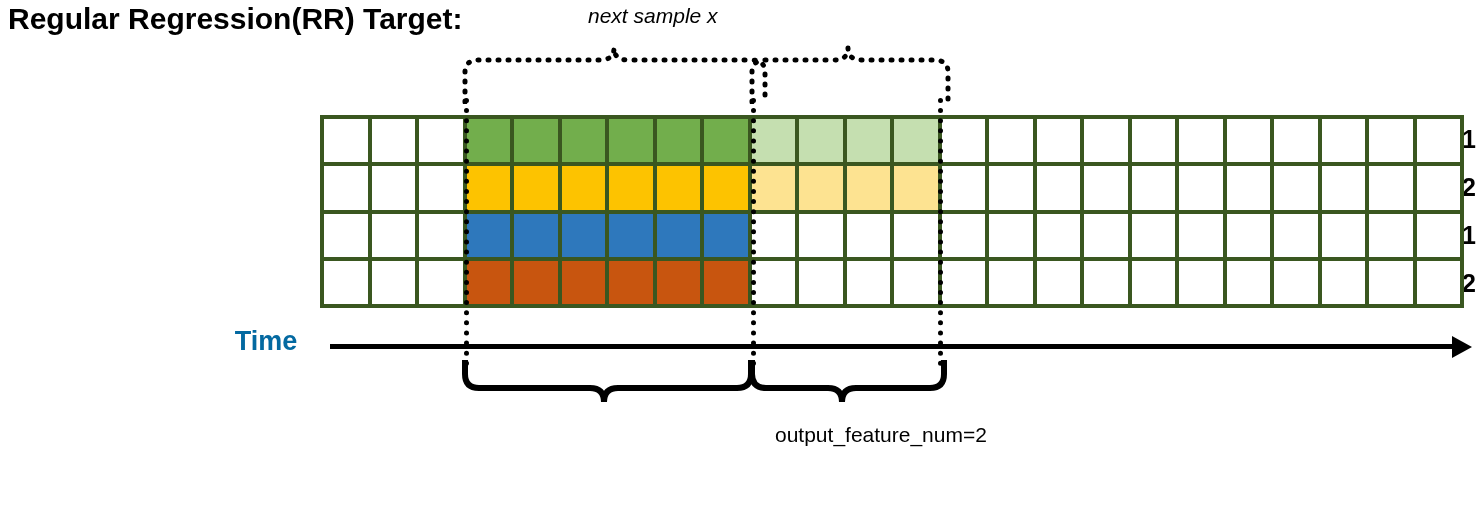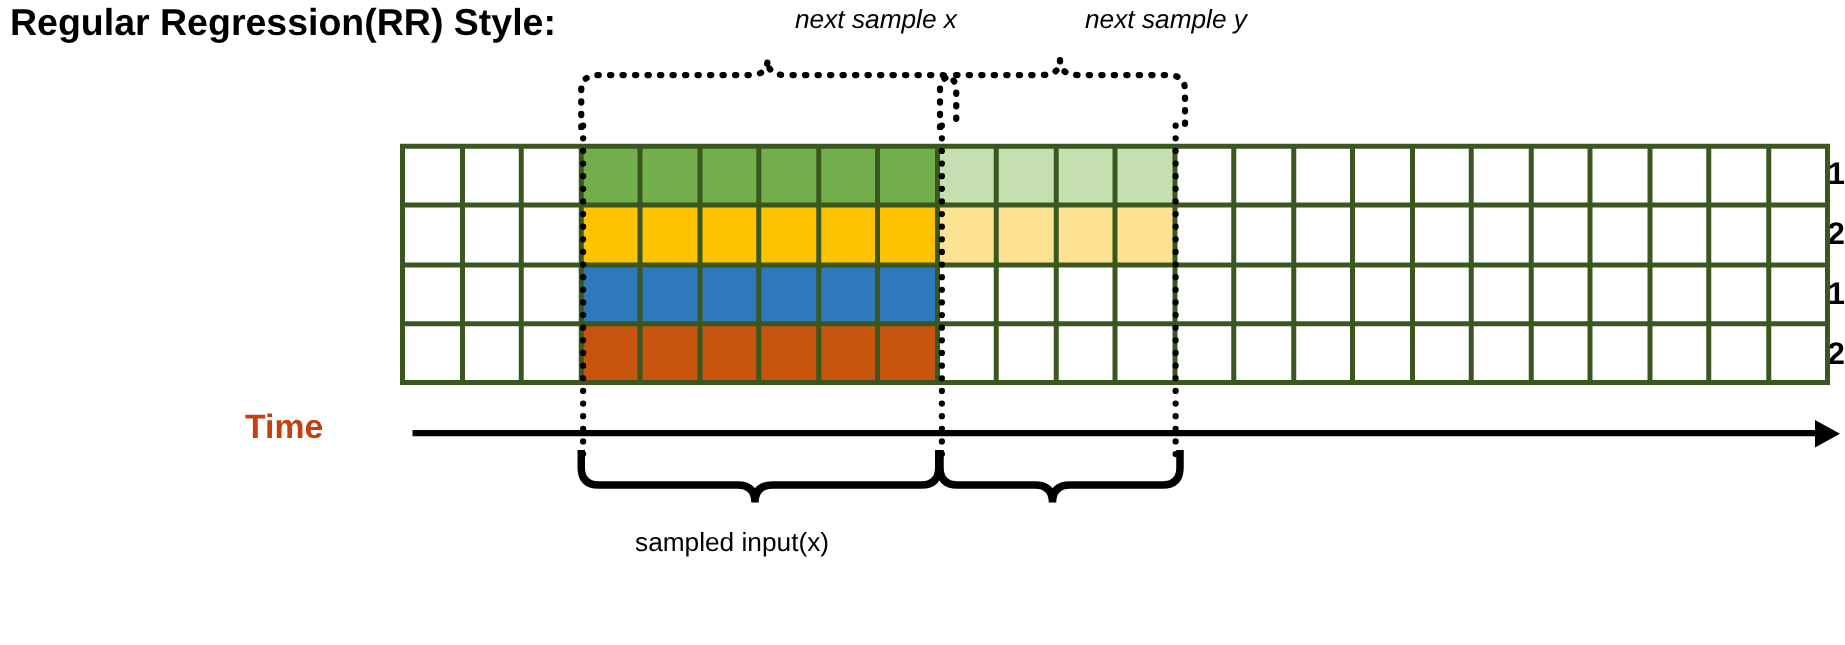--- a/index.html
+++ b/index.html
@@ -56,53 +56,52 @@
     position:absolute;
     left:1452px;top:336px;
     width:0;height:0;
     border-top:11px solid transparent;
     border-bottom:11px solid transparent;
     border-left:20px solid #000;
   }
   .time-label{
     position:absolute;
     left:196px;top:326px;
-    width:140px;text-align:left;
-    font-size:27px;font-weight:700;color:#c2410c;
+    width:140px;text-align:center;
+    font-size:27px;font-weight:700;color:#0369a1;
   }
 
   
   .vline{
     position:absolute;
     width:0px;
     border-left:5px dotted #000;
   }
 
   
   .brace-top{position:absolute;}
   .brace-bot{position:absolute;}
 
   .note-italic{
     position:absolute;
     font-size:21px;font-style:italic;font-weight:500;color:#000;
     white-space:nowrap;
-    margin-left:48px;
   }
   .note-block{
     position:absolute;
     font-size:21px;font-weight:400;color:#000;
     line-height:27px;white-space:nowrap;
   }
 </style>
 </head>
 <body>
 
 <div id="stage">
 
-  <div class="title">Regular Regression(RR) Style:</div>
+  <div class="title">Regular Regression(RR) Target:</div>
 
   <div class="row-label" style="top:115px;">Target 1</div>
   <div class="row-label" style="top:163px;">Target 2</div>
   <div class="row-label" style="top:211px;">Extra Feature 1</div>
   <div class="row-label" style="top:259px;">Extra Feature 2</div>
 
   <div id="grid" style="background: rgb(58, 87, 32);">
       <div class="cell" style="background: rgb(255, 255, 255);"></div>
       <div class="cell" style="background: rgb(255, 255, 255);"></div>
       <div class="cell" style="background: rgb(255, 255, 255);"></div>
@@ -211,30 +210,29 @@
 
   <svg class="brace-top" style="left:455px;top:38px;" width="320" height="66" viewBox="0 0 320 66">
     <path d="M10,64 L10,34 Q10,22 24,22 L145,22 Q159,22 159,10 Q159,22 173,22 L296,22 Q310,22 310,34 L310,64" fill="none" stroke="#000" stroke-width="5" stroke-linecap="round" stroke-dasharray="1 9"></path>
   </svg>
 
   <svg class="brace-top" style="left:744px;top:38px;" width="212" height="66" viewBox="0 0 212 66">
     <path d="M8,64 L8,34 Q8,22 22,22 L90,22 Q104,22 104,10 Q104,22 118,22 L190,22 Q204,22 204,34 L204,64" fill="none" stroke="#000" stroke-width="5" stroke-linecap="round" stroke-dasharray="1 9"></path>
   </svg>
 
   <div class="note-italic" style="left:588px;top:4px;">next sample x</div>
-  <div class="note-italic" style="left:820px;top:4px;">next sample y</div>
 
   <svg class="brace-bot" style="left:455px;top:358px;" width="310" height="56" viewBox="0 0 310 56">
     <path d="M10,2 L10,16 Q10,30 24,30 L135,30 Q149,30 149,44 Q149,30 163,30 L282,30 Q296,30 296,16 L296,2" fill="none" stroke="#000" stroke-width="6" stroke-linecap="butt"></path>
   </svg>
 
   <svg class="brace-bot" style="left:744px;top:358px;" width="208" height="56" viewBox="0 0 208 56">
     <path d="M8,2 L8,16 Q8,30 22,30 L84,30 Q98,30 98,44 Q98,30 112,30 L186,30 Q200,30 200,16 L200,2" fill="none" stroke="#000" stroke-width="6" stroke-linecap="butt"></path>
   </svg>
 
   <div class="note-block" style="left:508px;top:421px;">
-    <div>sampled input(x)</div>
   </div>
 
   <div class="note-block" style="left:775px;top:421px;">
+    <div>output_feature_num=2</div>
   </div>
 
 </div>
 
 </body></html>

